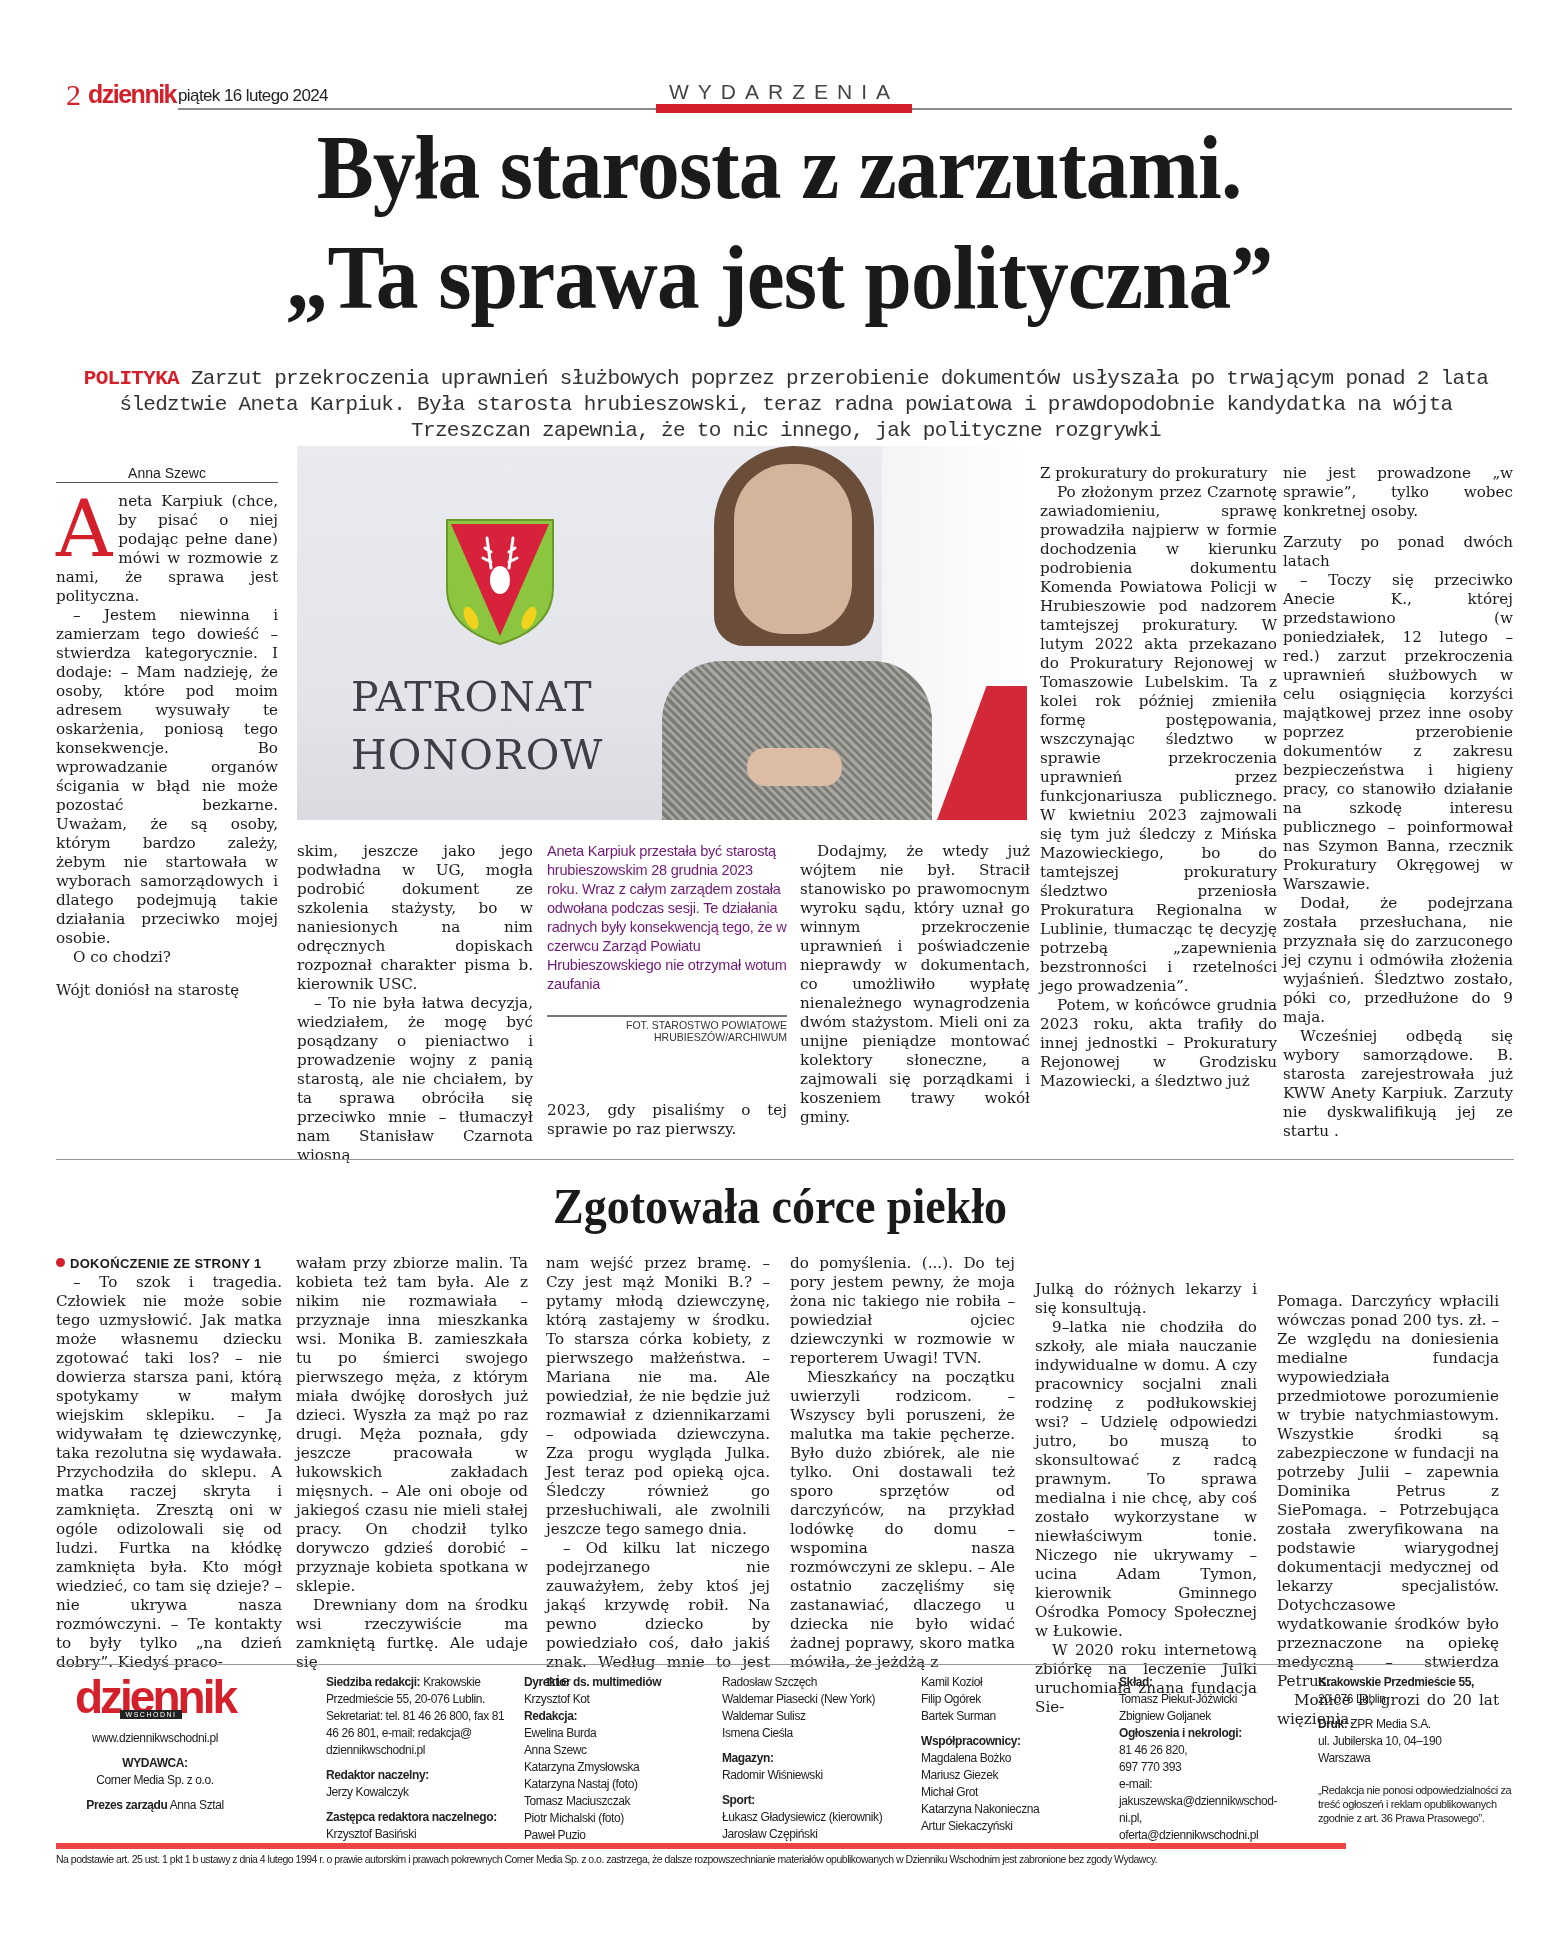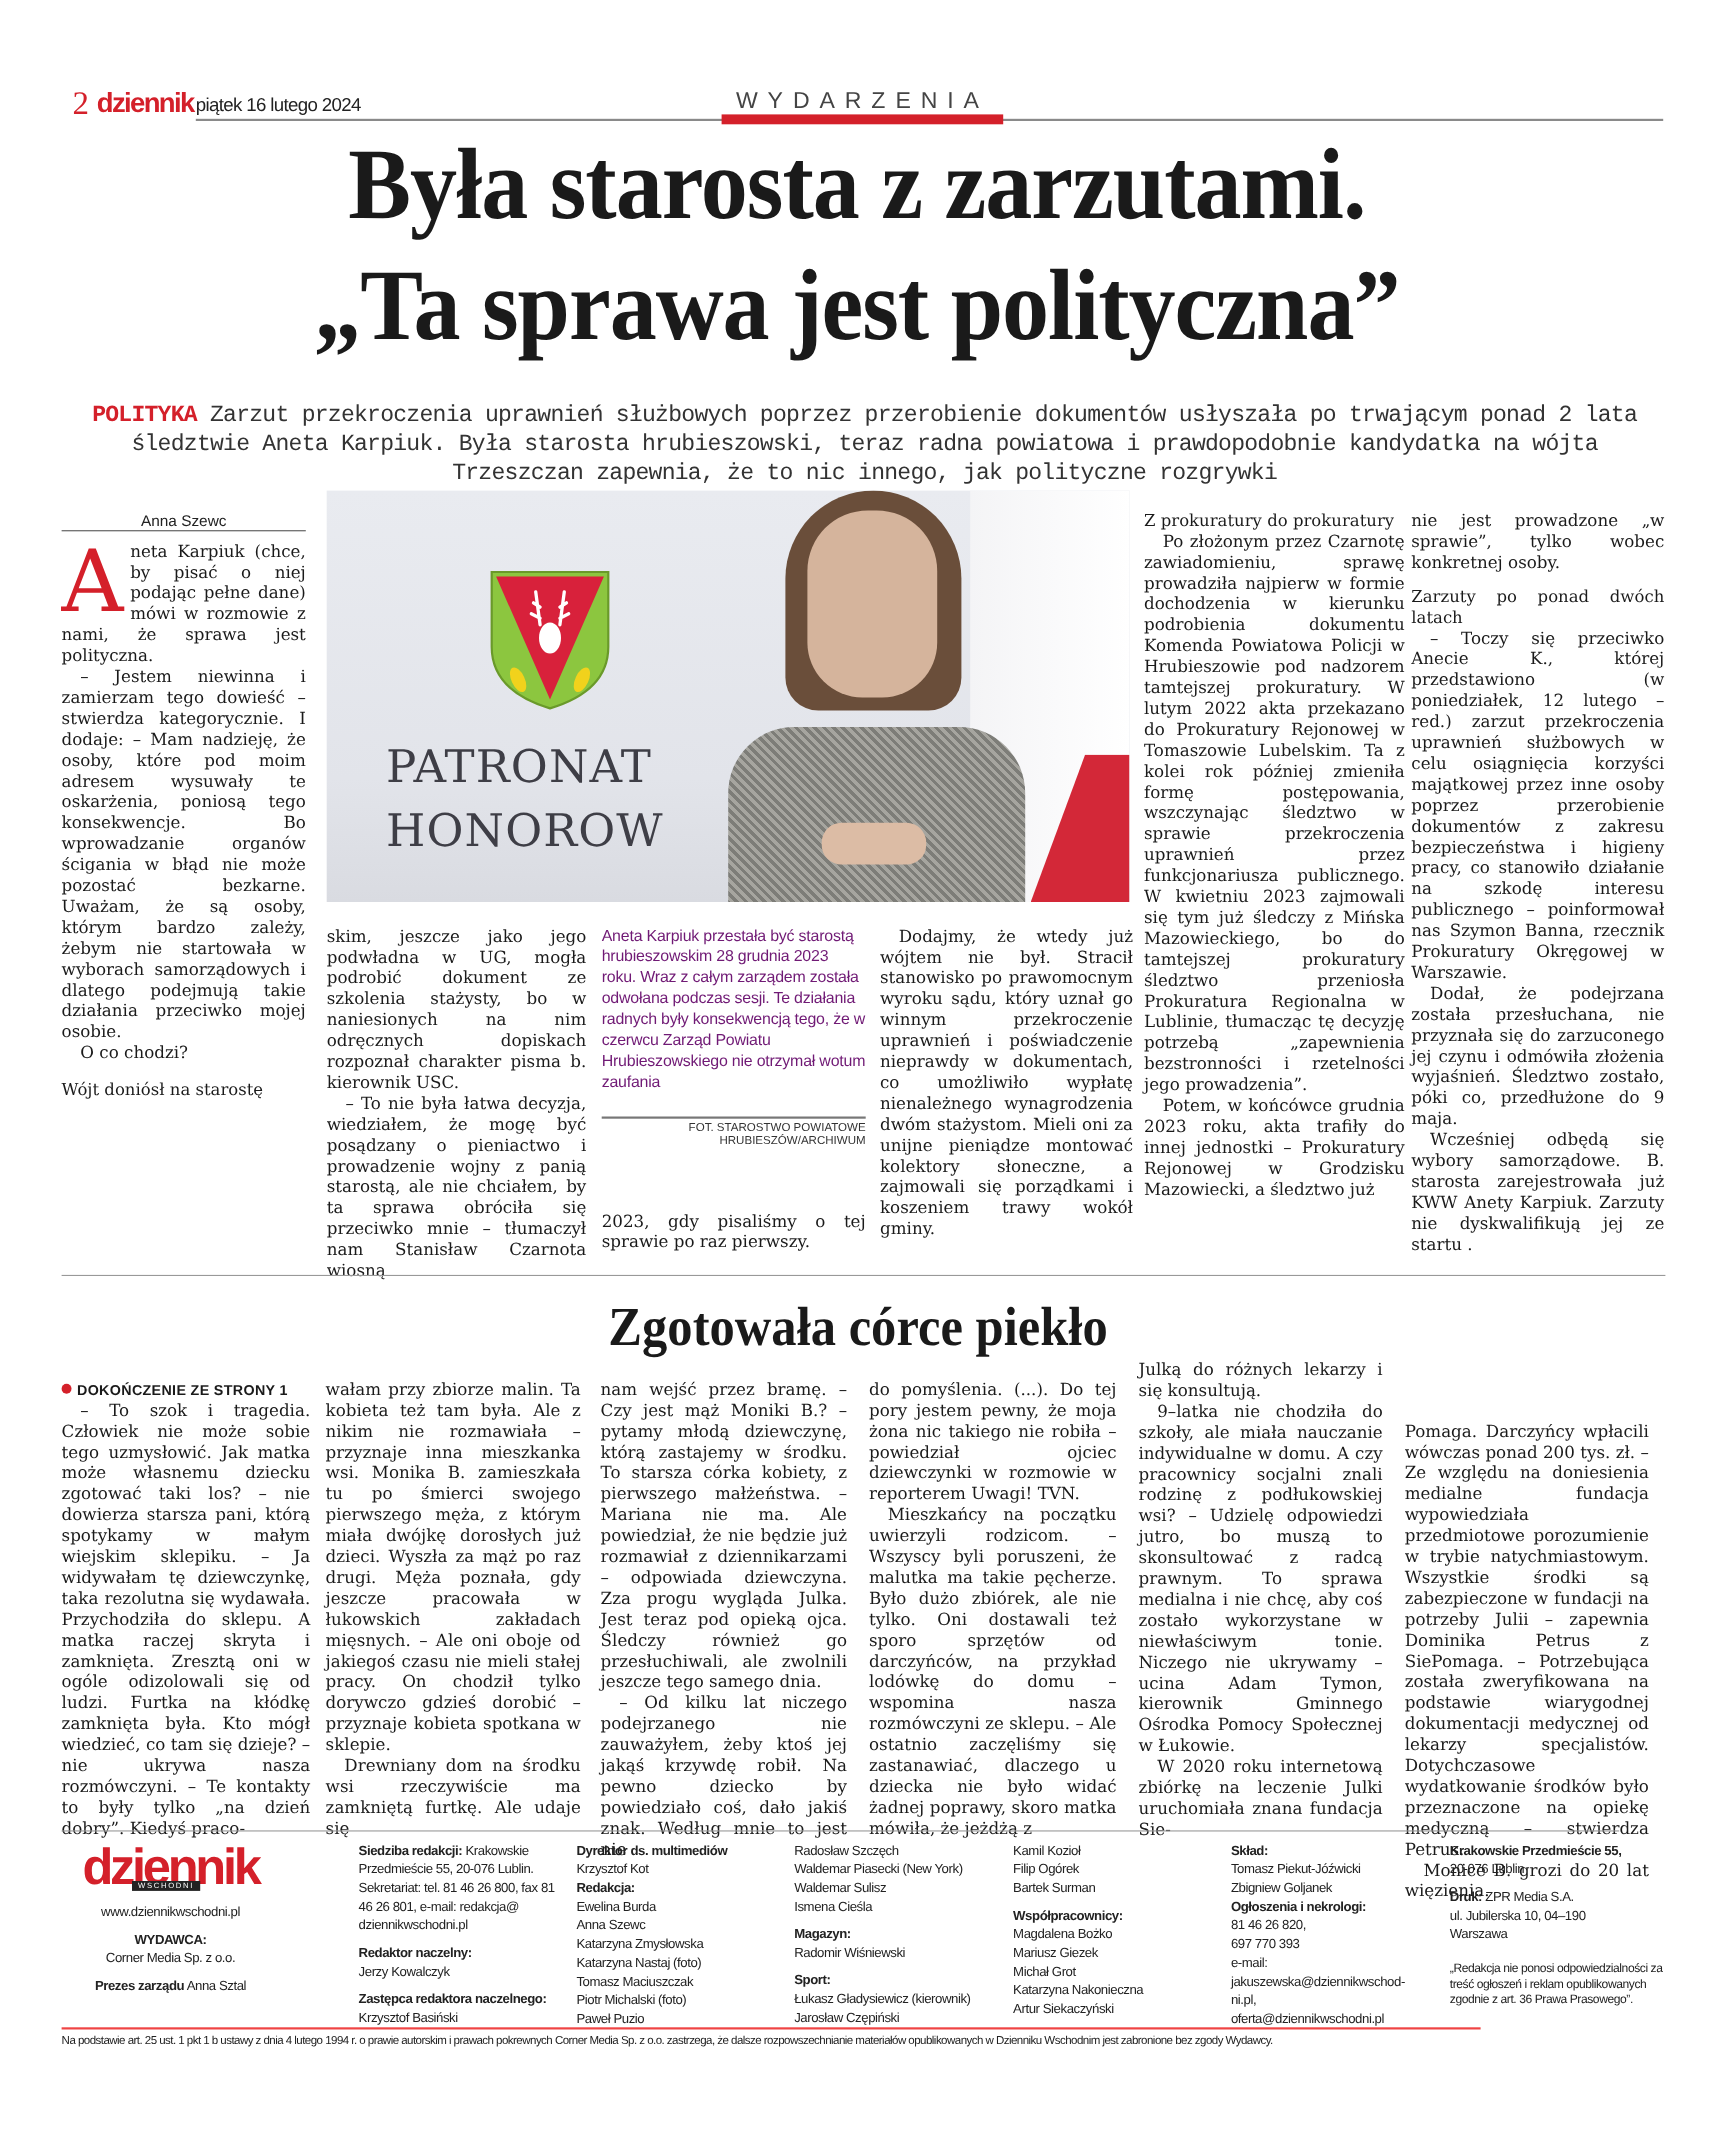--- a/index.html
+++ b/index.html
@@ -55,21 +55,21 @@
 
   .sep-bottom { left: 56px; top: 1664px; width: 1416px; height: 1px; background: #999; }
 
   
   .foot { font-family: "Liberation Sans", sans-serif; font-size: 12px; line-height: 17px; color: #222; letter-spacing: -0.4px; }
   .foot b { font-weight: bold; }
   .foot .gap { height: 8px; }
   .logo-big { left: 70px; top: 1674px; width: 170px; text-align: center; font-family: "Liberation Sans", sans-serif; font-weight: bold; font-size: 46px; line-height: 46px; color: #d4202a; letter-spacing: -3px; }
   .logo-sub { left: 120px; top: 1710px; width: 62px; height: 9px; background: #222; color: #fff; font-size: 7px; line-height: 9px; text-align: center; letter-spacing: 1.5px; font-family: "Liberation Sans", sans-serif; }
   .foot-left { left: 60px; top: 1730px; width: 190px; text-align: center; }
-  .legal { left: 56px; top: 1843px; width: 1290px; font-family: "Liberation Sans", sans-serif; font-size: 10.5px; color: #222; letter-spacing: -0.5px; border-top: 2px solid #ef4444; padding-top: 4px; }
+  .legal { left: 56px; top: 1843px; width: 1290px; font-family: "Liberation Sans", sans-serif; font-size: 10.5px; color: #222; letter-spacing: -0.5px; border-top: 6px solid #ef4444; padding-top: 4px; }
 </style>
 </head>
 <body>
 
 <div class="abs page-no">2</div>
 <div class="abs logo-small">dziennik</div>
 <div class="abs date-small">piątek 16 lutego 2024</div>
 <div class="abs top-rule"></div>
 <div class="abs section-label">WYDARZENIA</div>
 <div class="abs section-bar"></div>
@@ -164,21 +164,21 @@
   <p>Drewniany dom na środku wsi rzeczywiście ma zamkniętą furtkę. Ale udaje się</p>
 </div>
 <div class="abs col" style="left:546px; top:1254px; width:224px;">
   <p class="noindent">nam wejść przez bramę. – Czy jest mąż Moniki B.? – pytamy młodą dziewczynę, którą zastajemy w środku. To starsza córka kobiety, z pierwszego małżeństwa. – Mariana nie ma. Ale powiedział, że nie będzie już rozmawiał z dziennikarzami – odpowiada dziewczyna. Zza progu wygląda Julka. Jest teraz pod opieką ojca. Śledczy również go przesłuchiwali, ale zwolnili jeszcze tego samego dnia.</p>
   <p>– Od kilku lat niczego podejrzanego nie zauważyłem, żeby ktoś jej jakąś krzywdę robił. Na pewno dziecko by powiedziało coś, dało jakiś znak. Według mnie to jest nie</p>
 </div>
 <div class="abs col" style="left:790px; top:1254px; width:225px;">
   <p class="noindent">do pomyślenia. (...). Do tej pory jestem pewny, że moja żona nic takiego nie robiła – powiedział ojciec dziewczynki w rozmowie w reporterem Uwagi! TVN.</p>
   <p>Mieszkańcy na początku uwierzyli rodzicom. – Wszyscy byli poruszeni, że malutka ma takie pęcherze. Było dużo zbiórek, ale nie tylko. Oni dostawali też sporo sprzętów od darczyńców, na przykład lodówkę do domu – wspomina nasza rozmówczyni ze sklepu. – Ale ostatnio zaczęliśmy się zastanawiać, dlaczego u dziecka nie było widać żadnej poprawy, skoro matka mówiła, że jeżdżą z</p>
 </div>
-<div class="abs col" style="left:1035px; top:1236px; width:222px;">
+<div class="abs col" style="left:1035px; top:1280px; width:222px;">
   <p class="noindent">Julką do różnych lekarzy i się konsultują.</p>
   <p>9–latka nie chodziła do szkoły, ale miała nauczanie indywidualne w domu. A czy pracownicy socjalni znali rodzinę z podłukowskiej wsi? – Udzielę odpowiedzi jutro, bo muszą to skonsultować z radcą prawnym. To sprawa medialna i nie chcę, aby coś zostało wykorzystane w niewłaściwym tonie. Niczego nie ukrywamy – ucina Adam Tymon, kierownik Gminnego Ośrodka Pomocy Społecznej w Łukowie.</p>
   <p>W 2020 roku internetową zbiórkę na leczenie Julki uruchomiała znana fundacja Sie-</p>
 </div>
 <div class="abs col" style="left:1277px; top:1292px; width:222px;">
   <p class="noindent">Pomaga. Darczyńcy wpłacili wówczas ponad 200 tys. zł. – Ze względu na doniesienia medialne fundacja wypowiedziała przedmiotowe porozumienie w trybie natychmiastowym. Wszystkie środki są zabezpieczone w fundacji na potrzeby Julii – zapewnia Dominika Petrus z SiePomaga. – Potrzebująca została zweryfikowana na podstawie wiarygodnej dokumentacji medycznej od lekarzy specjalistów. Dotychczasowe wydatkowanie środków było przeznaczone na opiekę medyczną – stwierdza Petrus.</p>
   <p>Monice B. grozi do 20 lat więzienia.</p>
 </div>
 
 <div class="abs sep-bottom"></div>

